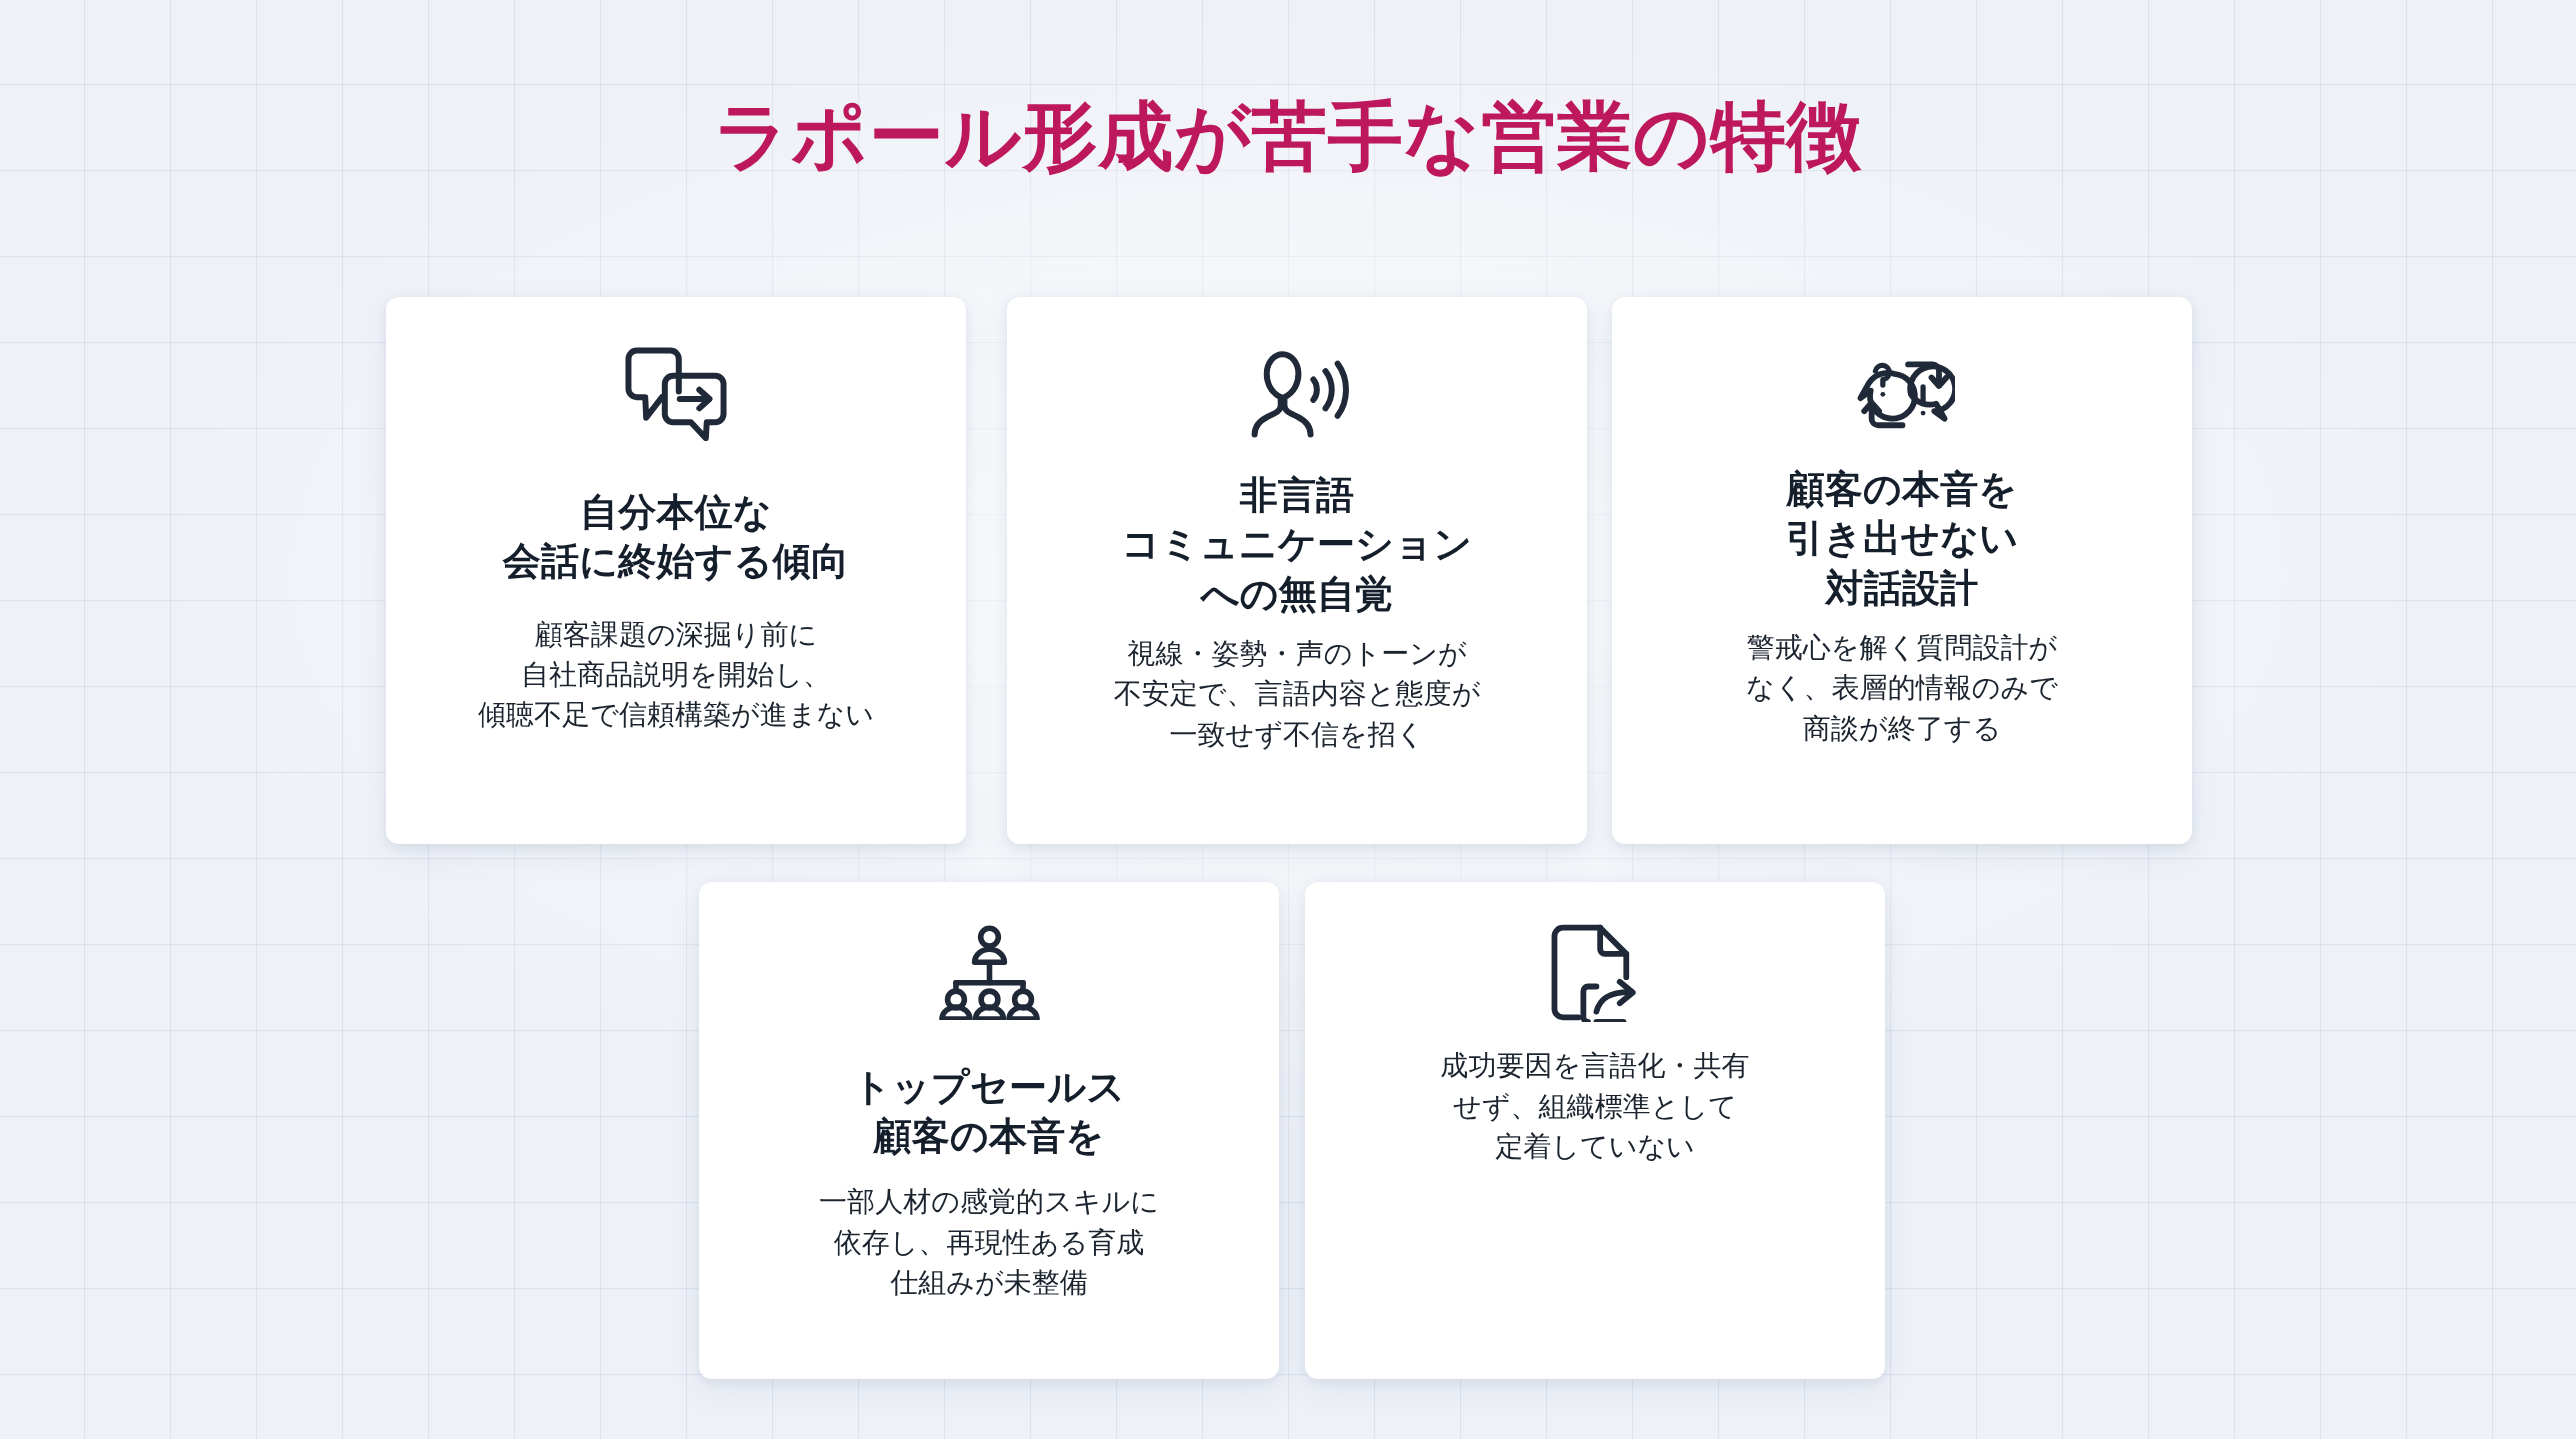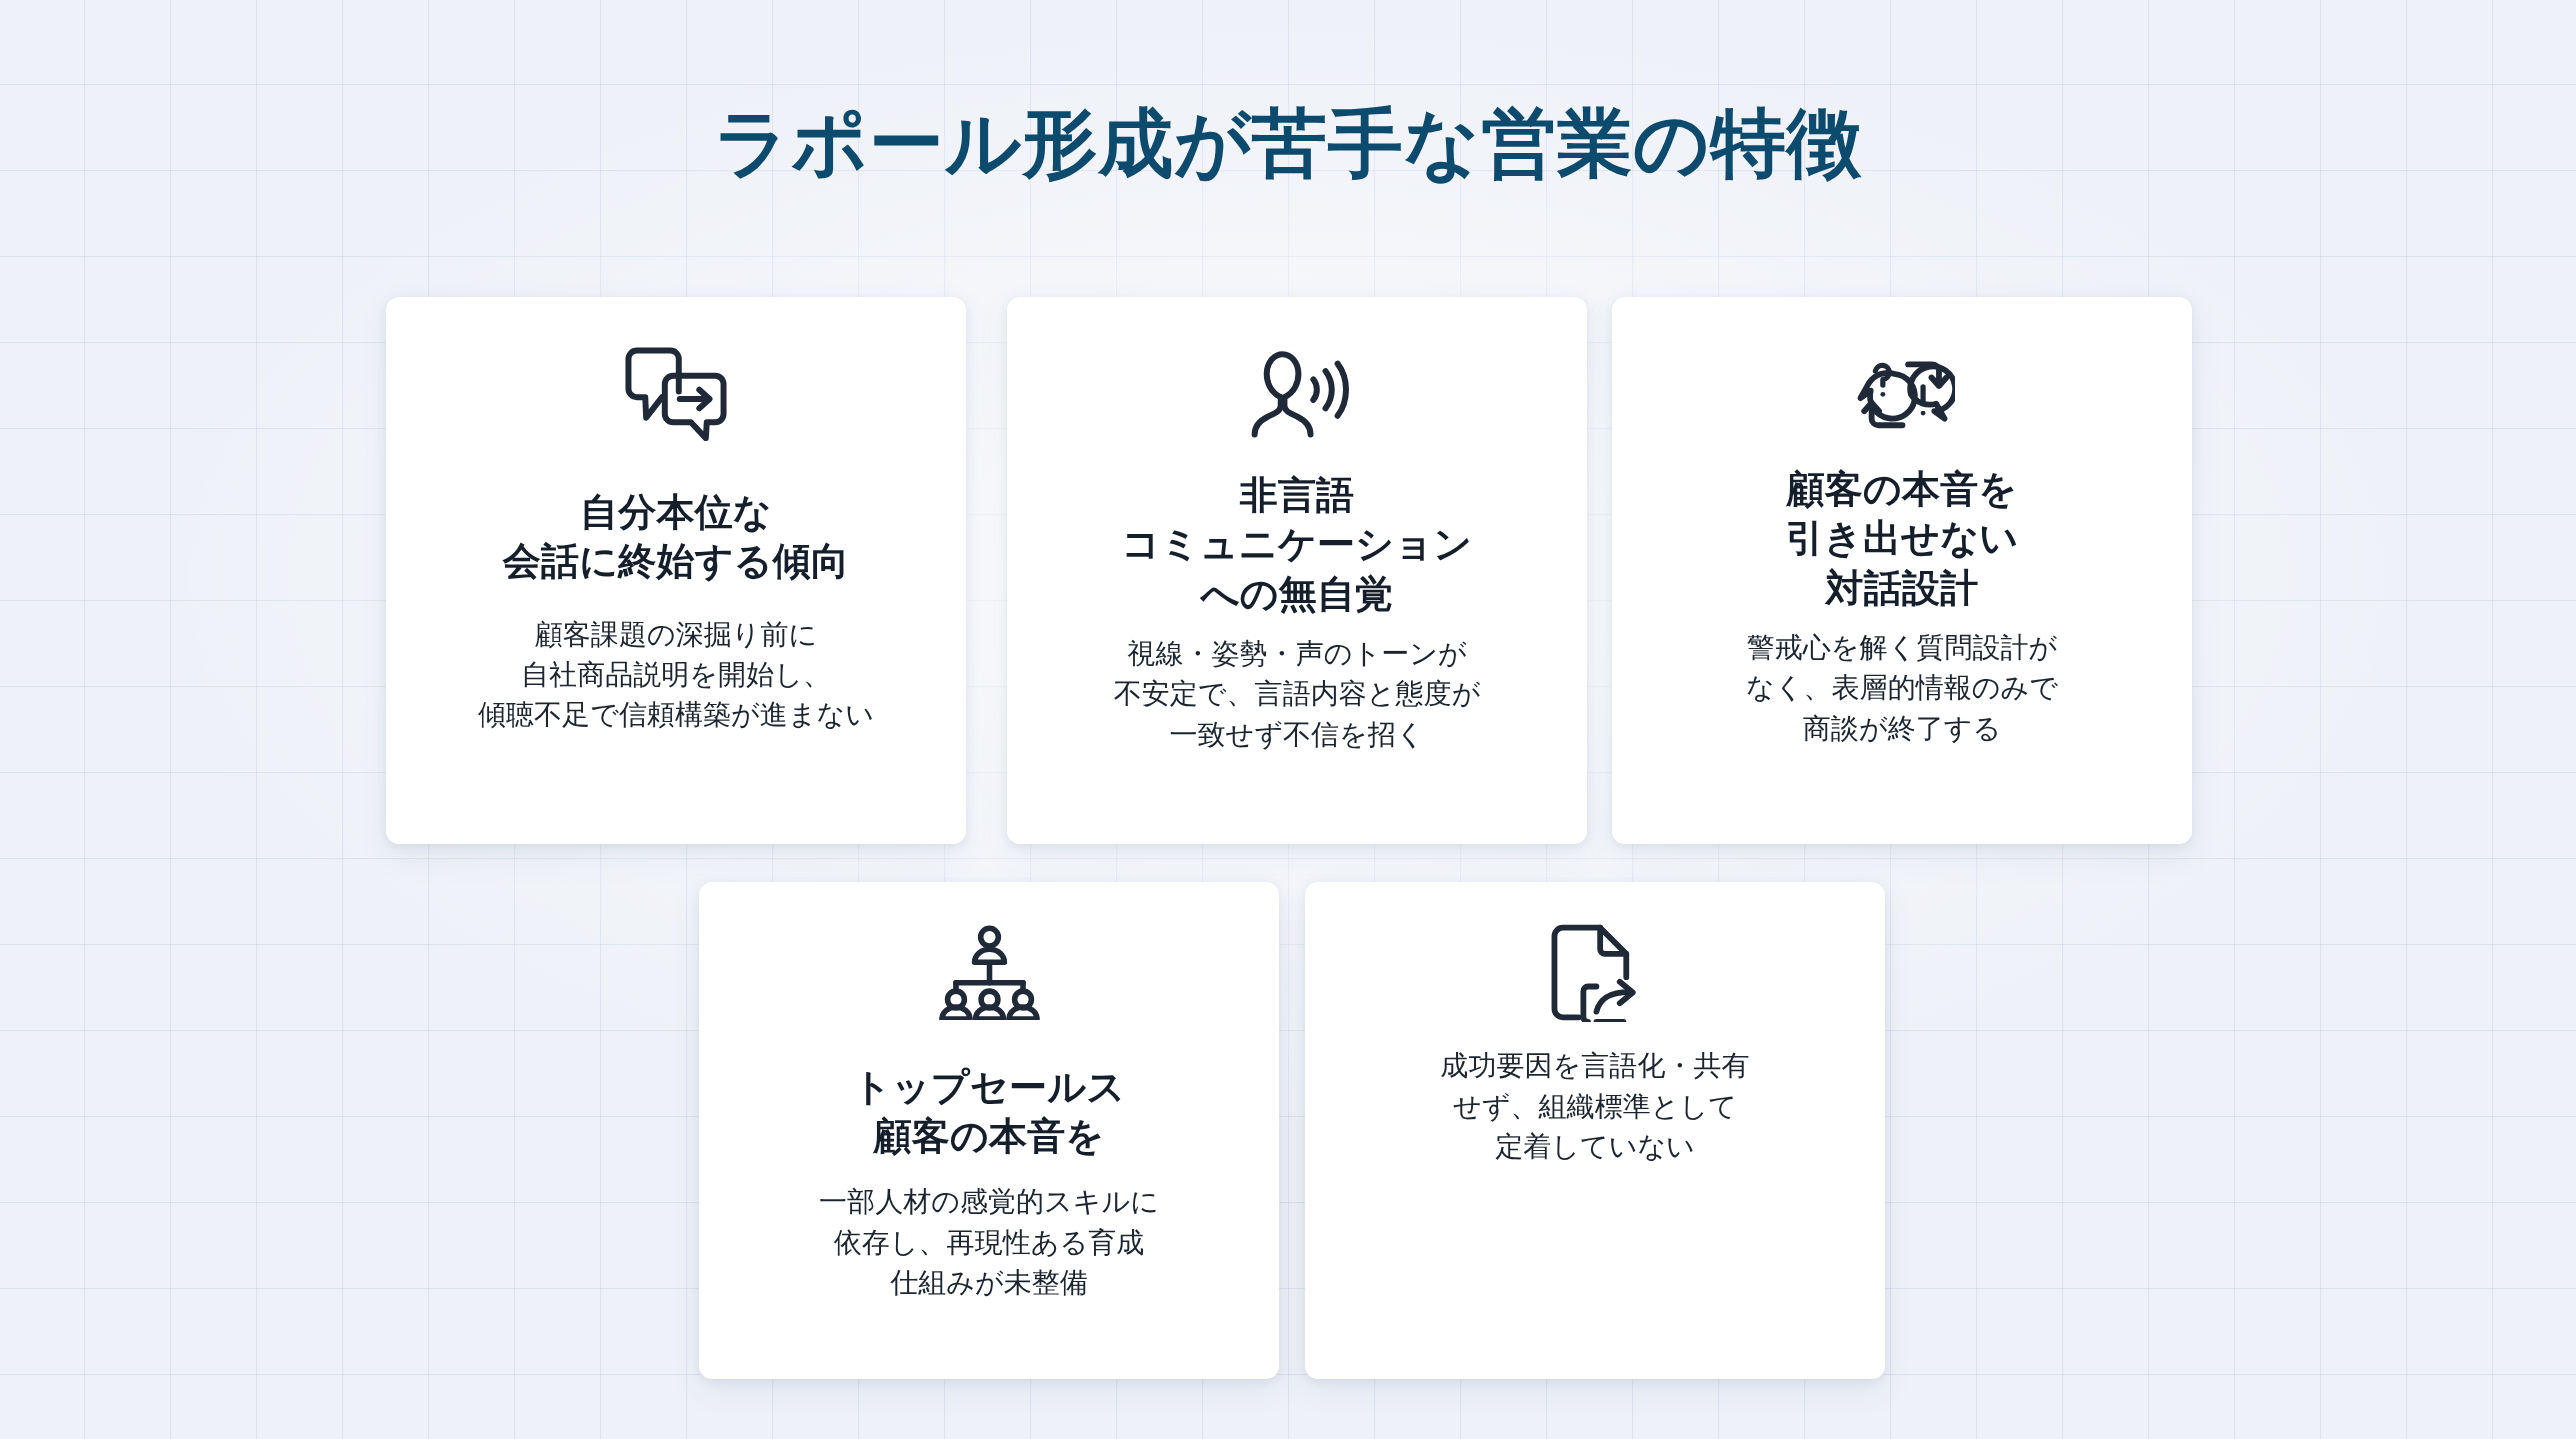--- a/index.html
+++ b/index.html
@@ -28,23 +28,24 @@
   }
   #stage{position:absolute;inset:0;}
 
   #page-title{
     position:absolute;
     top:49px;left:0;right:0;
     text-align:center;
     font-size:75px;
     font-weight:bold;
     letter-spacing:0.012em;
-    color:#0c4a6e;
+    color:#be185d;
     line-height:1.18;
     white-space:nowrap;
+    font-family:Liberation Mono, monospace;
   }
 
   .card{
     position:absolute;
     background:#ffffff;
     border-radius:13px;
     box-shadow:0 2.8px 9.3px rgba(80,100,140,0.10), 0 11.2px 32px rgba(80,100,140,0.08);
     display:flex;
     flex-direction:column;
     align-items:center;

